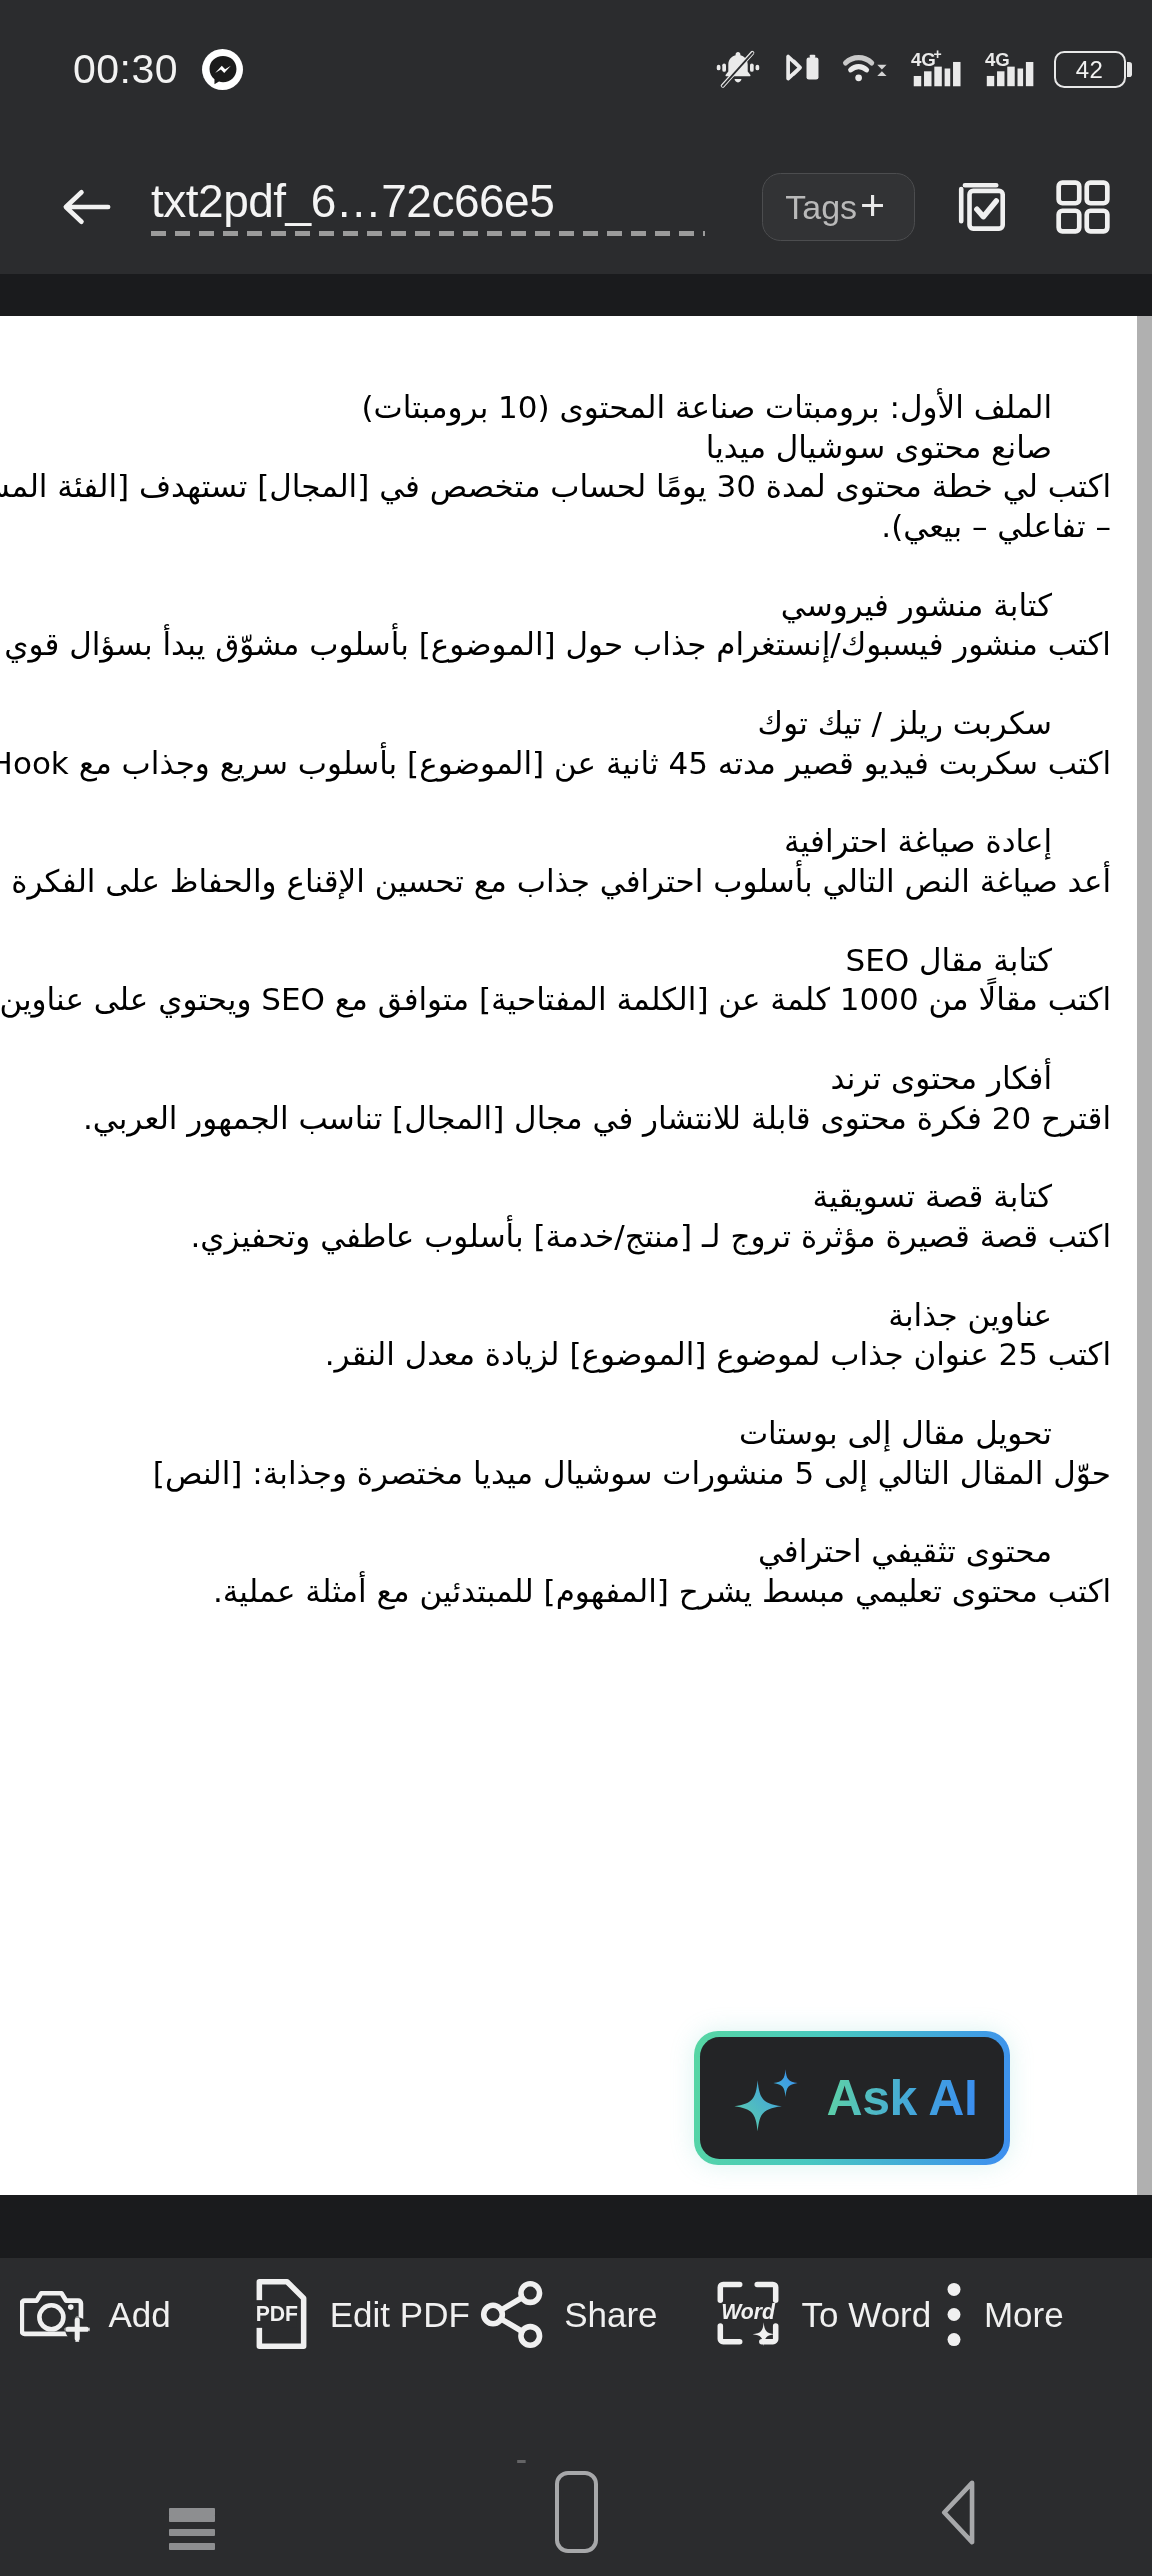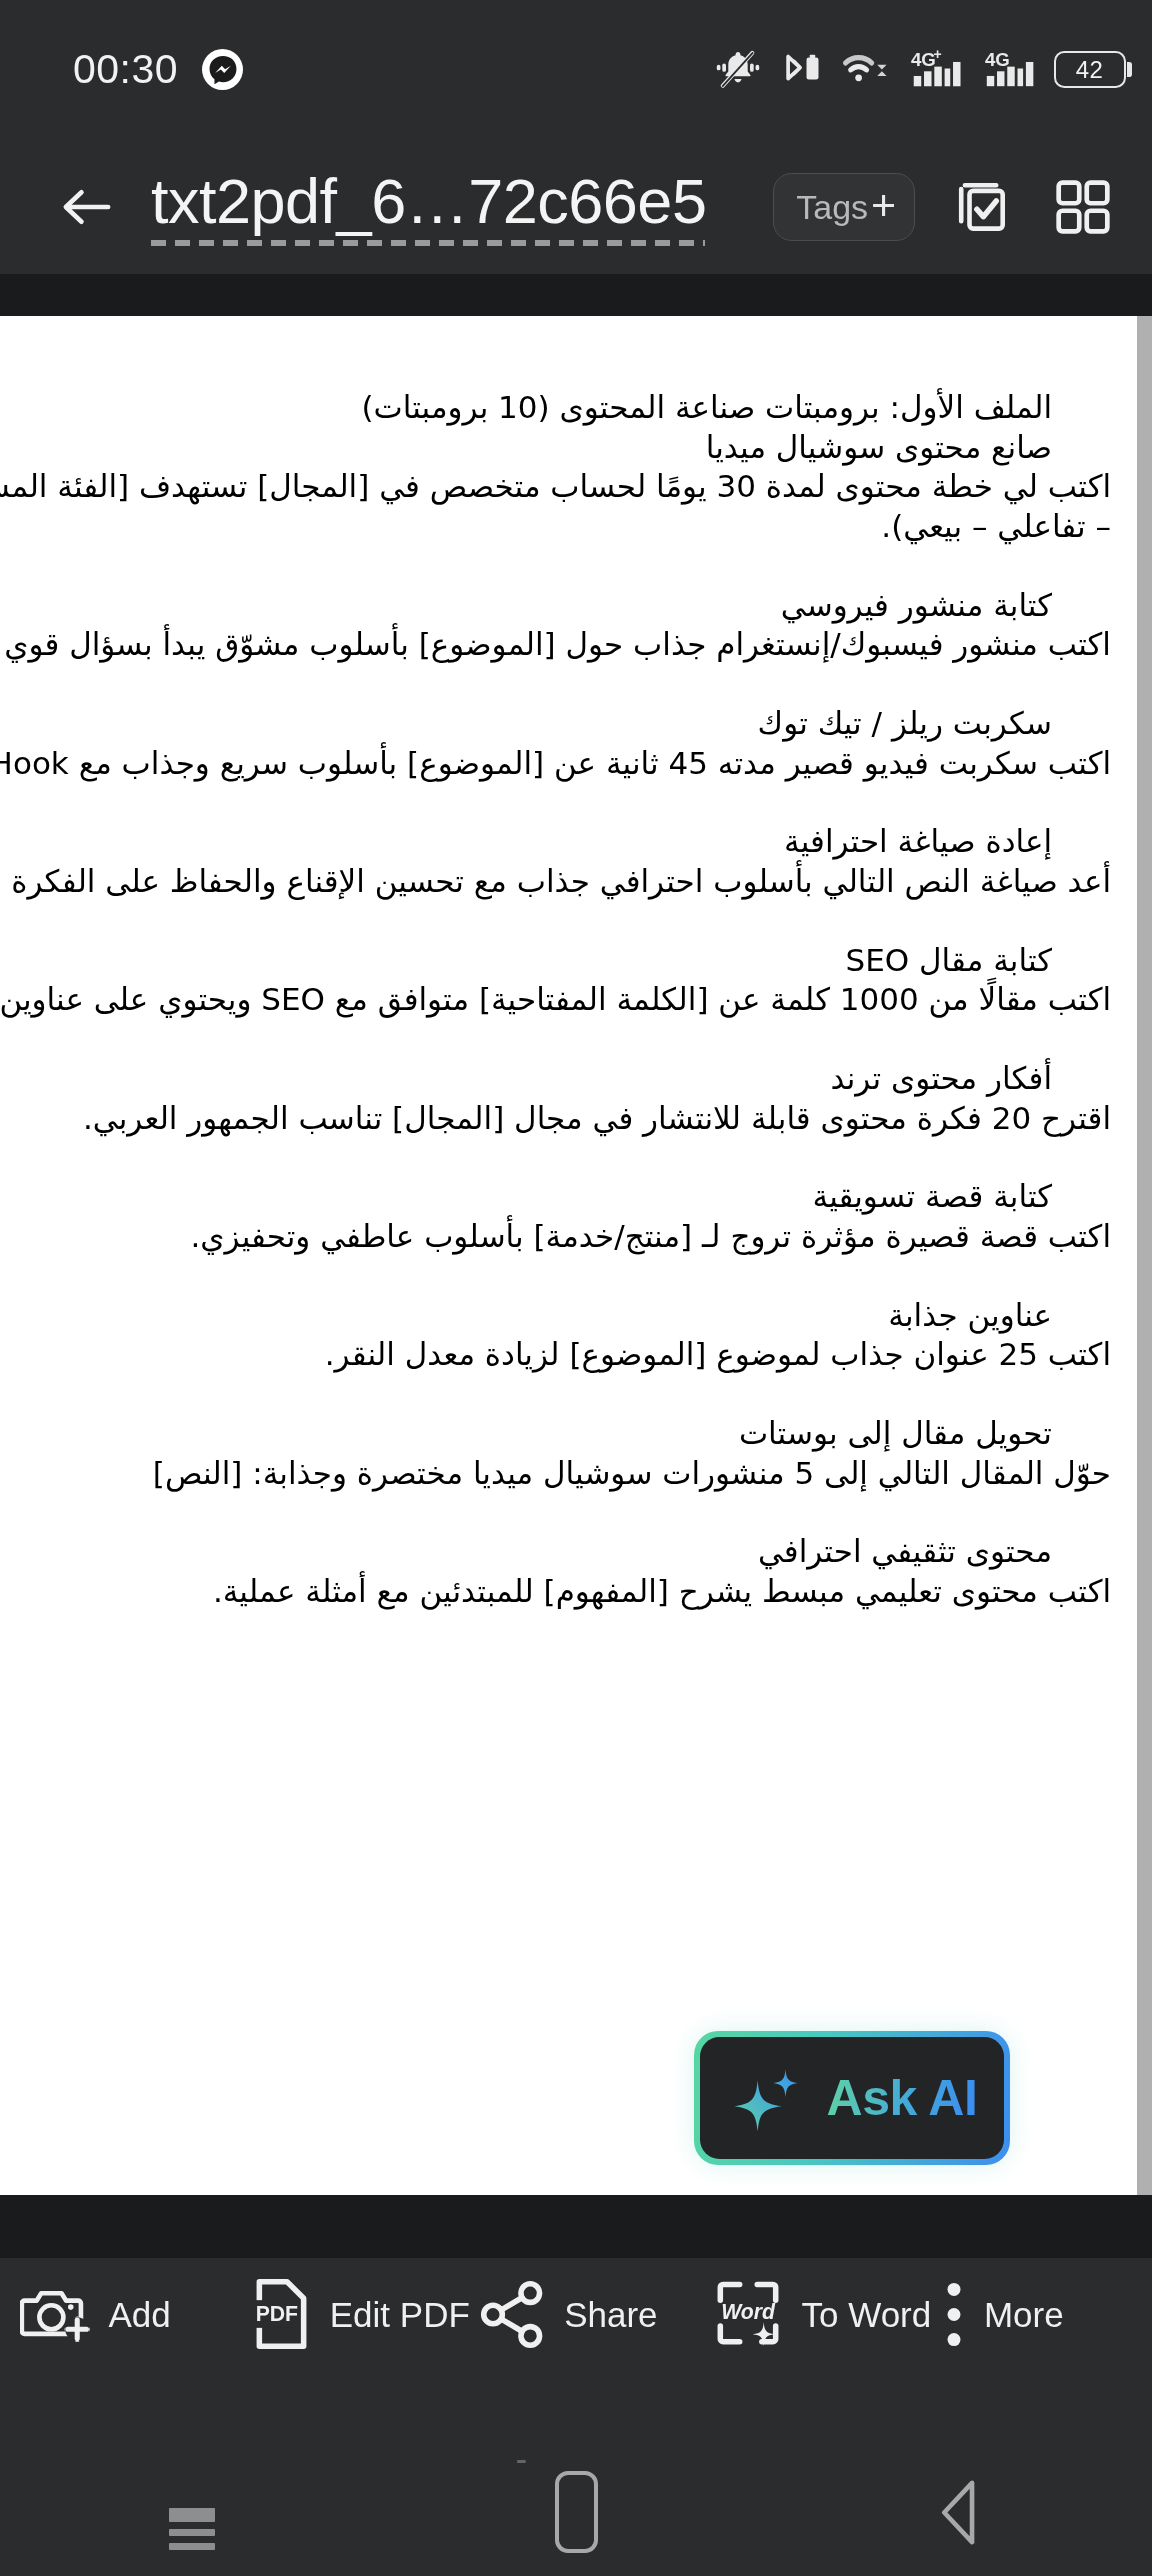--- a/index.html
+++ b/index.html
@@ -105,40 +105,40 @@
   .doc-title-wrap {
     margin-left: 35px;
     flex: 1 1 auto;
     min-width: 0;
     display: flex;
     flex-direction: column;
     align-items: flex-start;
   }
   .doc-title {
     color: #f4f4f4;
-    font-size: 63px;
+    font-size: 46px;
     font-weight: 400;
     white-space: nowrap;
     line-height: 1.08;
     letter-spacing: -0.5px;
   }
   .title-dash {
     margin-top: 4.6px;
     width: 554px;
     height: 5.6px;
     background-image: repeating-linear-gradient(
       to right,
       #9b9b9b 0px, #9b9b9b 15px,
       transparent 15px, transparent 24px
     );
   }
   .tags-btn {
     flex: 0 0 auto;
     height: 68px;
-    padding: 0 18px 0 22px;
+    padding: 0 29px 0 22px;
     border: 1.9px solid #4c4d4f;
     border-radius: 18.6px;
     background: #323335;
     display: flex;
     align-items: center;
     gap: 2.8px;
     margin-left: 11px;
   }
   .tags-btn-label {
     color: #b9b9b9;

